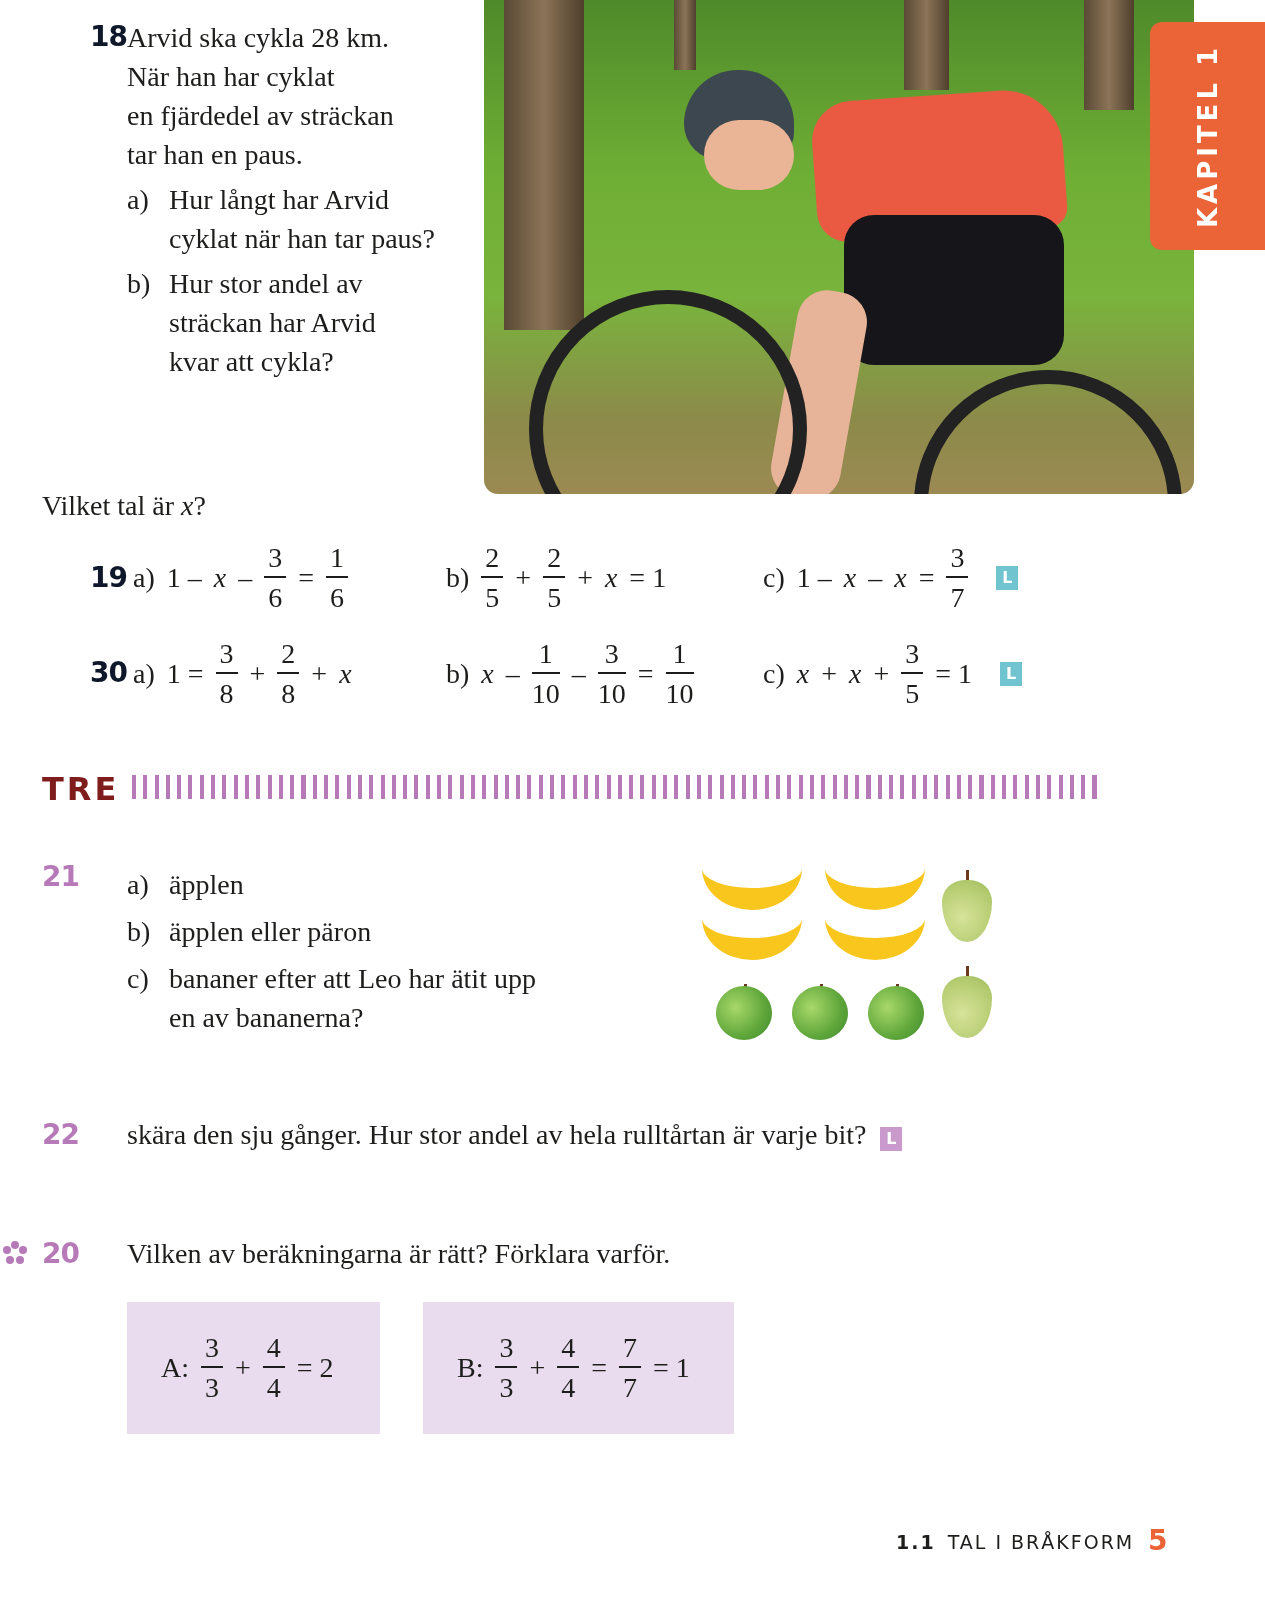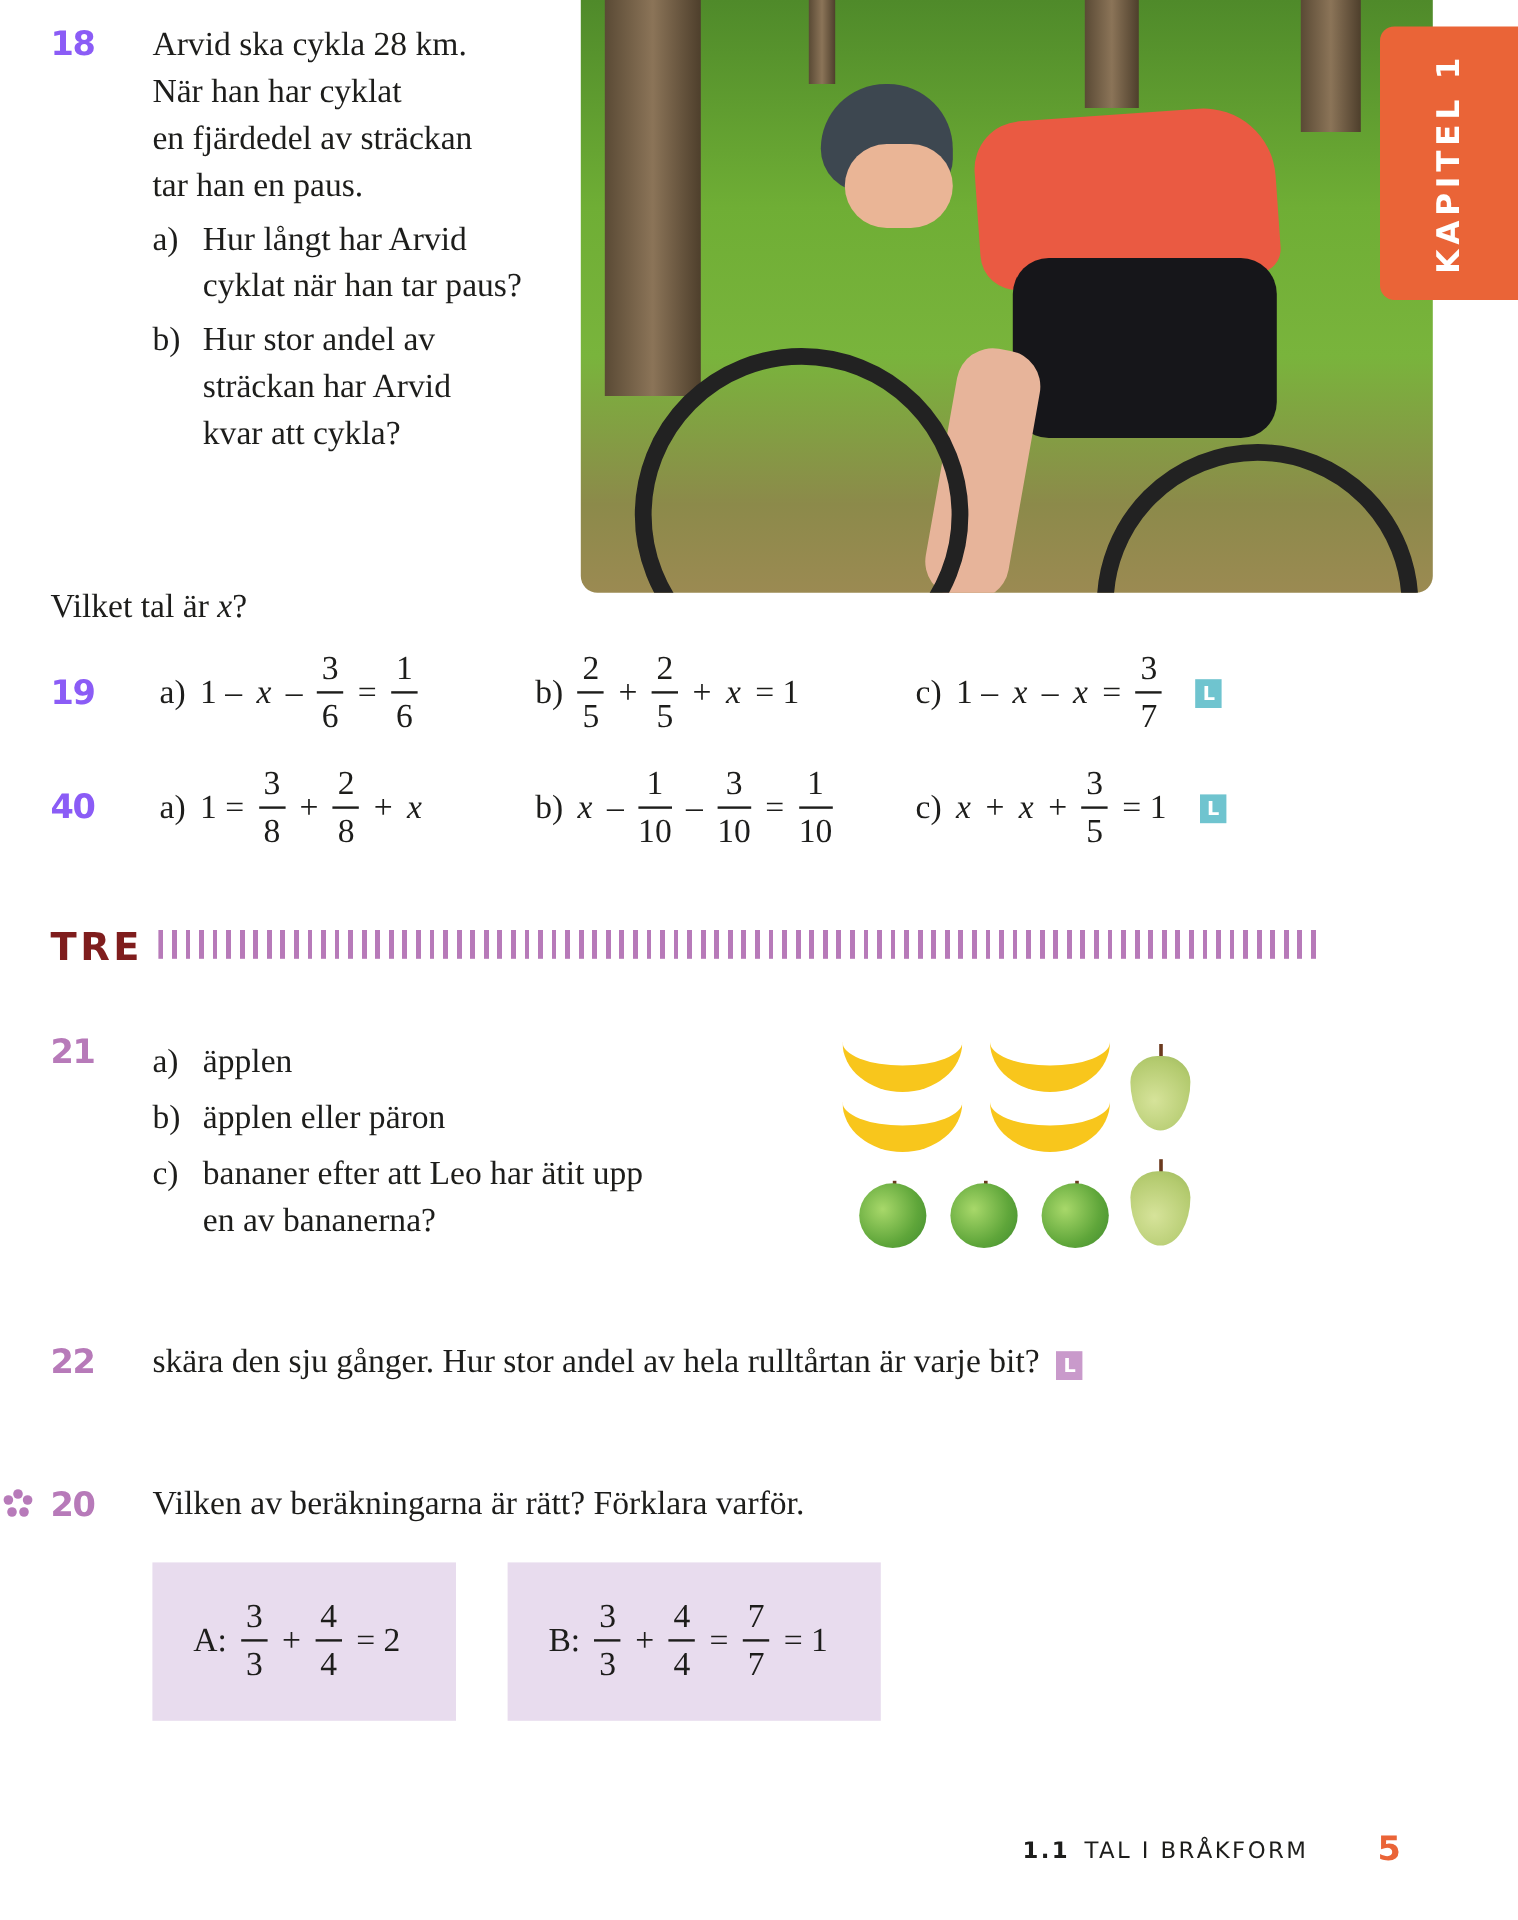--- a/index.html
+++ b/index.html
@@ -1,21 +1,21 @@
 <!DOCTYPE html>
 <html><head>
 <meta charset="utf-8">
 <style>
   html, body { margin:0; padding:0; background:#fff; }
   body { width:1265px; height:1600px; position:relative; overflow:hidden;
          font-family:"Liberation Serif", "DejaVu Serif", serif; color:#1d1d1b; }
   .abs { position:absolute; }
   .num { font-family:"DejaVu Sans", "Liberation Sans", sans-serif; font-weight:bold;
          font-size:28px; letter-spacing:-1px; }
-  .teal { color:#8b5cf6; }
+  .teal { color:#0f172a;margin-left:48px; }
   .purple { color:#b77ab9; }
   .txt { font-size:28px; line-height:39px; }
   .sub { display:flex; }
   .sub .lbl { width:42px; flex:none; }
   
   .photo { left:484px; top:0; width:710px; height:494px; border-radius:0 0 14px 14px;
            overflow:hidden;
            background:linear-gradient(180deg,#4f8a2a 0%,#6fae35 35%,#79b43c 60%,#8c8a4a 85%,#9b8a52 100%); }
   .photo .tree { position:absolute; top:0; background:linear-gradient(90deg,#5a4a35,#8b7458,#4e3f2c); }
   .photo .shirt { position:absolute; left:330px; top:95px; width:250px; height:140px;
@@ -57,21 +57,21 @@
             border-radius:0 0 60px 60px / 0 0 50px 50px; box-sizing:border-box; }
   .apple { position:absolute; width:56px; height:54px; border-radius:50%;
            background:radial-gradient(circle at 35% 40%,#a8d86a,#5fa63a 60%,#3f8a2e); }
   .pear { position:absolute; width:50px; height:62px;
           background:radial-gradient(circle at 40% 60%,#d6e39a,#b3ca6e 70%,#9cb85e);
           border-radius:45% 45% 50% 50% / 35% 35% 65% 65%; }
   .stem { position:absolute; width:3px; height:12px; background:#6b3a1e; }
   
   .box { background:#e8dcee; display:flex; align-items:center; padding-left:28px; box-sizing:border-box; }
   .footer-sec { left:852px; top:1531px; font-family:"DejaVu Sans", sans-serif; font-size:19px; letter-spacing:2px; color:#1d1d1b; }
-  .footer-sec b { margin-right:12px; }
+  .footer-sec b { margin-right:12px;margin-left:44px; }
   .pagenum { left:1148px; top:1524px; font-family:"DejaVu Sans", sans-serif; font-weight:bold; font-size:28px; color:#ea6437; }
   .flower { left:2px; top:1240px; width:26px; height:26px; }
 </style>
 </head>
 <body>
 
 <div class="abs photo">
   <div class="tree" style="left:20px;width:80px;height:330px;"></div>
   <div class="tree" style="left:190px;width:22px;height:70px;"></div>
   <div class="tree" style="left:420px;width:45px;height:90px;"></div>
@@ -159,21 +159,21 @@
   <i class="t">x</i>
   <span class="t">=</span>
   <span class="frac">
       <span class="n">3</span>
       <span class="bar"></span>
       <span class="d">7</span>
     </span>
   <span class="badge teal-bg">L</span>
 </div>
 
-<div class="abs num teal" style="left:42px;top:656px;">40</div>
+<div class="abs num teal" style="left:42px;top:656px;">30</div>
 <div class="abs eq" style="left:127px;top:640px;">
   <span class="t">a)</span>
   <span class="t">1 =</span>
   <span class="frac">
       <span class="n">3</span>
       <span class="bar"></span>
       <span class="d">8</span>
     </span>
   <span class="t">+</span>
   <span class="frac">

